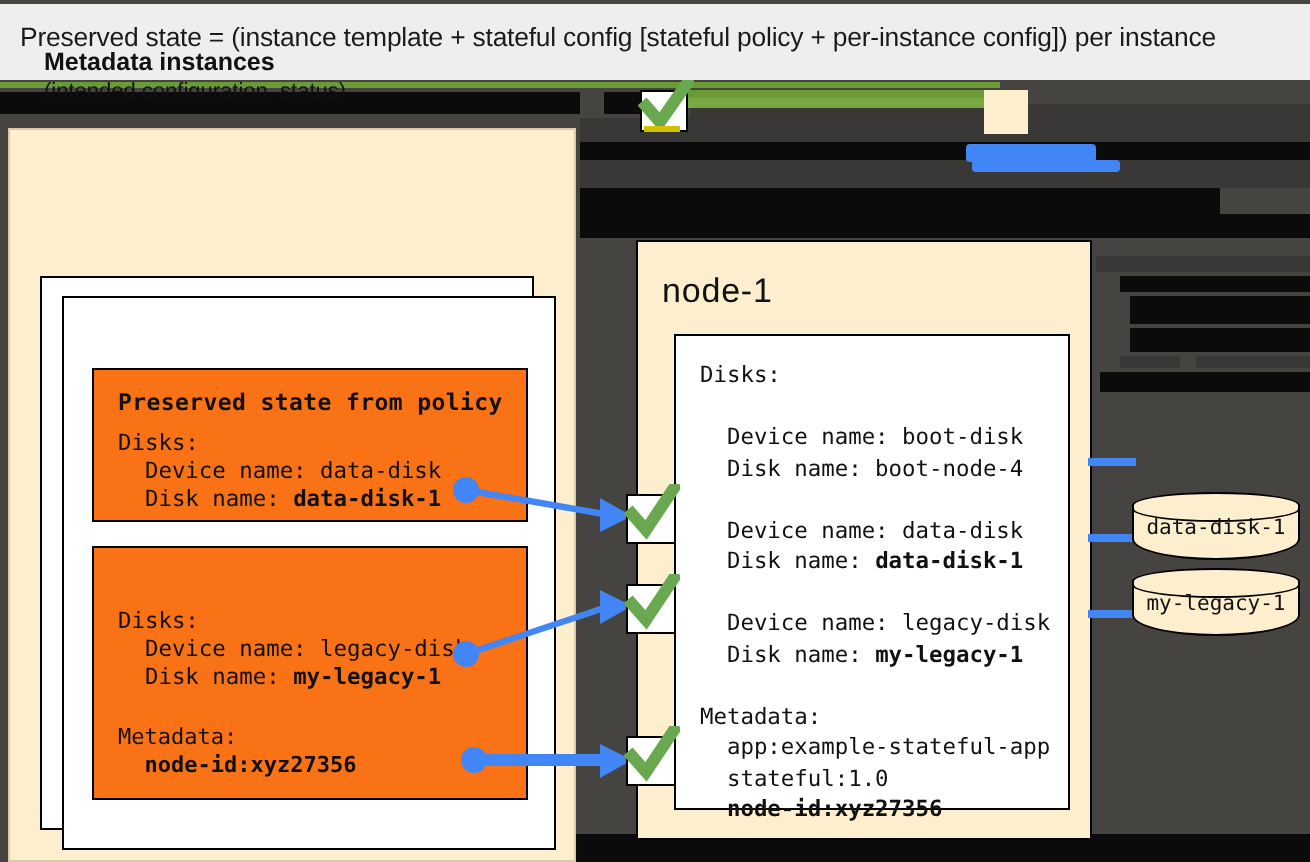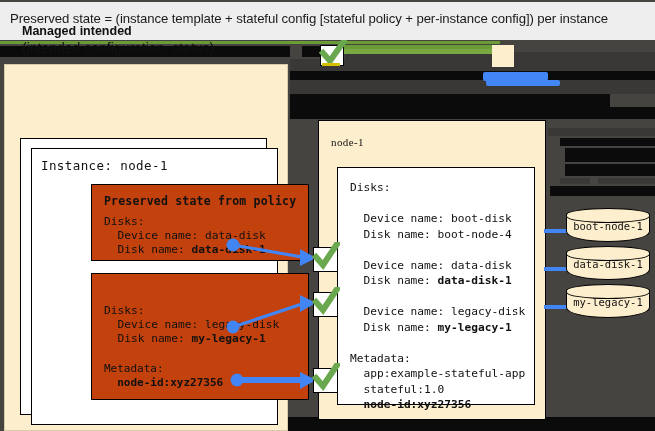--- a/index.html
+++ b/index.html
@@ -50,21 +50,21 @@
   .left-panel{
     position:absolute;left:4px;top:62px;width:282px;height:365px;
     background:#fdeecd;border:1px solid #d9cba8;
   }
   .lp-title{
     position:absolute;left:22px;top:22px;
     font-size:12.5px;font-weight:bold;color:#111;
   }
   .lp-sub{
     position:absolute;left:22px;top:38px;
-    font-size:14px;color:#111;
+    font-size:11px;color:#111;
   }
   .lp-auto{
     position:absolute;left:22px;top:54px;
     font-size:12.5px;font-weight:bold;color:#111;
   }
 
   
   .card-back{
     position:absolute;left:20px;top:136px;width:245px;height:275px;
     background:#ffffff;border:1.6px solid #000;
@@ -73,21 +73,21 @@
     position:absolute;left:31px;top:146px;width:245px;height:275px;
     background:#ffffff;border:1.6px solid #000;
   }
   .instance-label{
     position:absolute;left:41px;top:156px;
     font-family:"DejaVu Sans Mono", monospace;
     font-size:12.5px;color:#111;letter-spacing:0.4px;
   }
 
   .inner-box{
-    position:absolute;background:#c2410c;border:1.4px solid #000;margin-left:45px;
+    position:absolute;background:#f97316;border:1.4px solid #000;
   }
   .box-policy{left:46px;top:182px;width:216px;height:75px;}
   .box-configs{left:46px;top:271px;width:216px;height:125px;}
 
   .box-title{
     position:absolute;left:12px;top:9px;
     font-family:"DejaVu Sans Mono", monospace;
     font-size:11.5px;font-weight:bold;color:#111;letter-spacing:0.2px;
   }
   .box-lines{
@@ -102,22 +102,22 @@
     font-size:11px;color:#111;line-height:14px;white-space:pre;
   }
 
   
   .right-outer{
     position:absolute;left:318px;top:118px;width:226px;height:298px;
     background:#fdeecd;border:1.6px solid #000;
   }
   .right-node-label{
     position:absolute;left:331px;top:134px;
-    font-family:Liberation Serif, serif;
-    font-size:11px;color:#111;letter-spacing:0.4px;
+    font-family:Liberation Sans, sans-serif;
+    font-size:17px;color:#111;letter-spacing:0.4px;
   }
   .right-inner{
     position:absolute;left:337px;top:165px;width:196px;height:236px;
     background:#fff;border:1.4px solid #000;
   }
   .ri-text{
     position:absolute;left:12px;top:12px;
     font-family:"DejaVu Sans Mono", monospace;
     font-size:11.2px;color:#111;line-height:15.5px;white-space:pre;
   }
@@ -183,26 +183,25 @@
 
   <div class="green-rule"></div>
   <div class="green-rule2"></div>
   <div class="green-rule3"></div>
 
   <div class="blue-scribble" style="left:483px;top:70px;width:65px;height:9px;"></div>
   <div class="blue-scribble" style="left:498px;top:78px;width:62px;height:6px;"></div>
   <div class="blue-scribble" style="left:486px;top:76px;width:30px;height:8px;"></div>
 
   <div class="left-panel"></div>
-  <div class="lp-title">Managed intended</div>
+  <div class="lp-title">Metadata instances</div>
   <div class="lp-sub">(intended configuration, status)</div>
 
   <div class="card-back"></div>
   <div class="card-front"></div>
-  <div class="instance-label">Instance: node-1</div>
 
   <div class="inner-box box-policy">
     <div class="box-title">Preserved state from policy</div>
     <div class="box-lines"><span>Disks:
   Device name: data-disk
   Disk name: </span><b>data-disk-1</b></div>
   </div>
 
   <div class="inner-box box-configs">
     <div class="box-lines"><span>Disks:
@@ -265,25 +264,20 @@
 
   <div class="check-badge" style="left:320px;top:43px;width:22px;height:19px;">
     <svg width="28" height="28" viewBox="0 0 28 28">
       <path d="M4 13 L11 21 L25 1" stroke="#6aa84f" stroke-width="6" fill="none" stroke-linecap="square"></path>
     </svg>
   </div>
   <div class="redact" style="left:322px;top:61px;width:18px;height:3px;background:#d4c000;"></div>
   <div style="position:absolute;left:492px;top:43px;width:22px;height:22px;background:#fdeecd;"></div>
 
   <div class="blue-conn" style="left:544px;top:227px;width:24px;"></div>
-  <div class="disk" style="left:566px;top:206px;">
-    <div class="body"></div>
-    <div class="top"></div>
-    <div class="lbl">boot-node-1</div>
-  </div>
 
   <div class="blue-conn" style="left:544px;top:265px;width:24px;"></div>
   <div class="disk" style="left:566px;top:244px;">
     <div class="body"></div>
     <div class="top"></div>
     <div class="lbl">data-disk-1</div>
   </div>
 
   <div class="blue-conn" style="left:544px;top:303px;width:24px;"></div>
   <div class="disk" style="left:566px;top:282px;">

